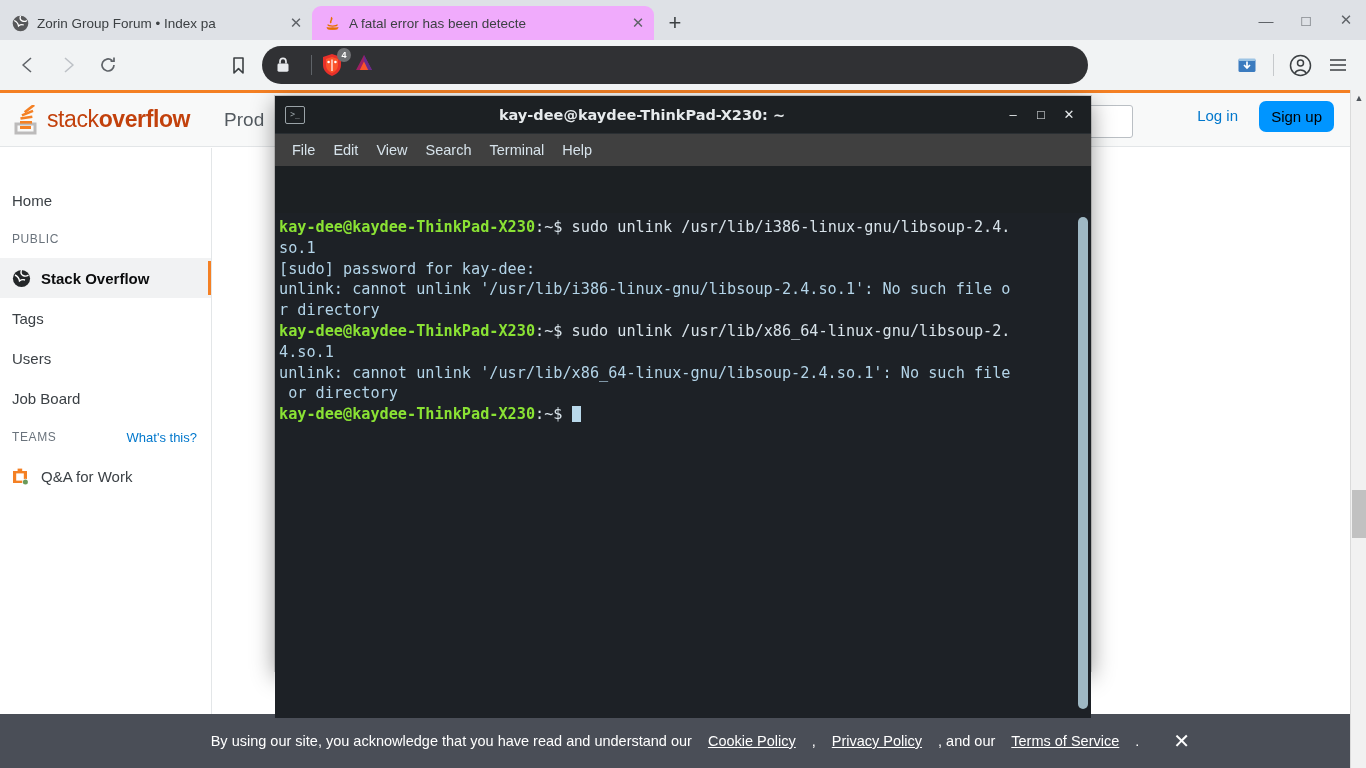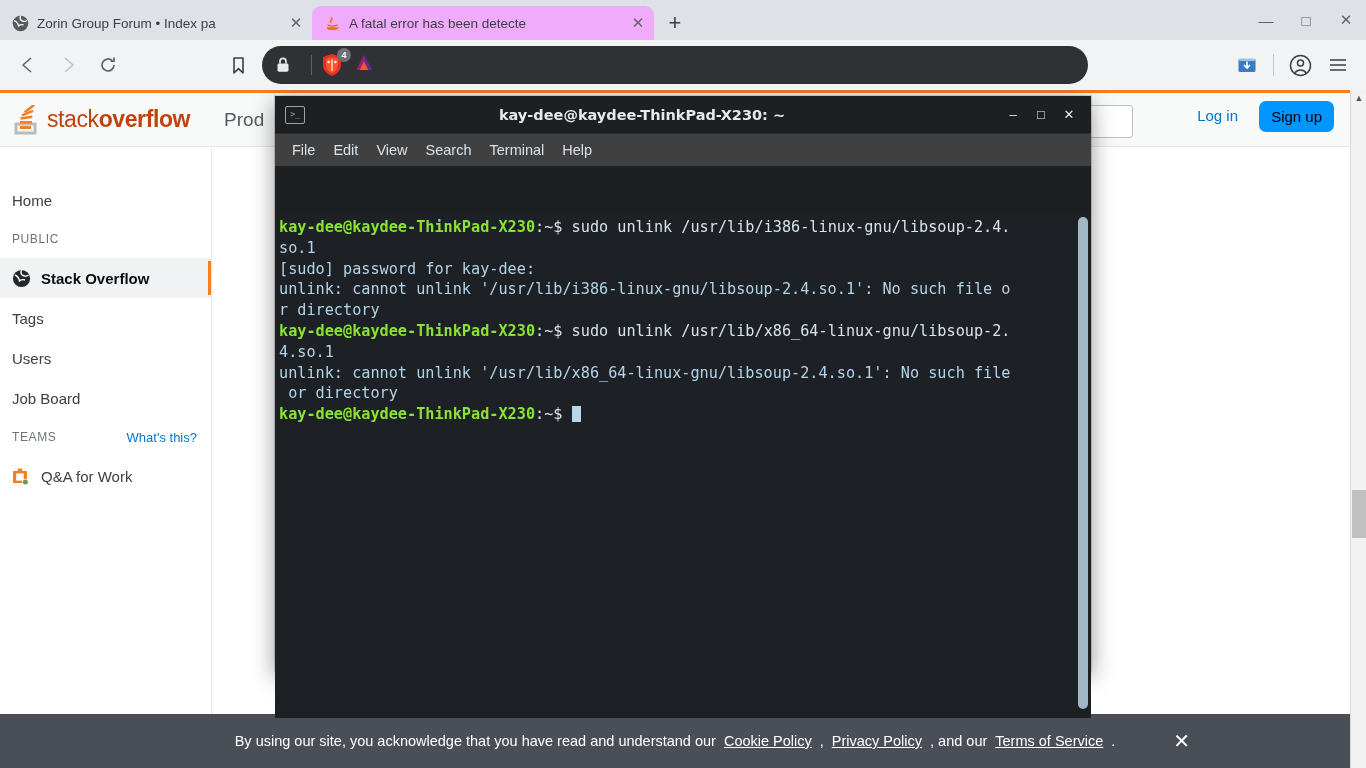--- a/index.html
+++ b/index.html
@@ -185,21 +185,21 @@
   }
   .rep { font-weight: 700; color: #3b4045; font-size: 13px; }
   .badge-dot { width: 7px; height: 7px; border-radius: 50%; display:inline-block; margin-right:3px;}
   .bdg { display: flex; align-items: center; font-size: 13px; color: #6a737c; }
 
   
   .cookie-banner {
     position: absolute; left: 0; bottom: 0; width: 1350px; height: 54px;
     background: #4a4e57; color: #fff;
     display: flex; align-items: center; justify-content: center;
-    font-size: 14.5px; gap: 8px;
+    font-size: 14.5px; gap: 16px;
   }
   .cookie-banner a { color: #fff; text-decoration: underline; }
   .cookie-close {
     position: absolute; right: 160px; font-size: 20px; color: #fff; font-weight: 300;
   }
 
   
   .page-scrollbar {
     position: absolute; top: 90px; right: 0; width: 16px; height: 678px;
     background: #f1f1f1; border-left: 1px solid #dadada;

